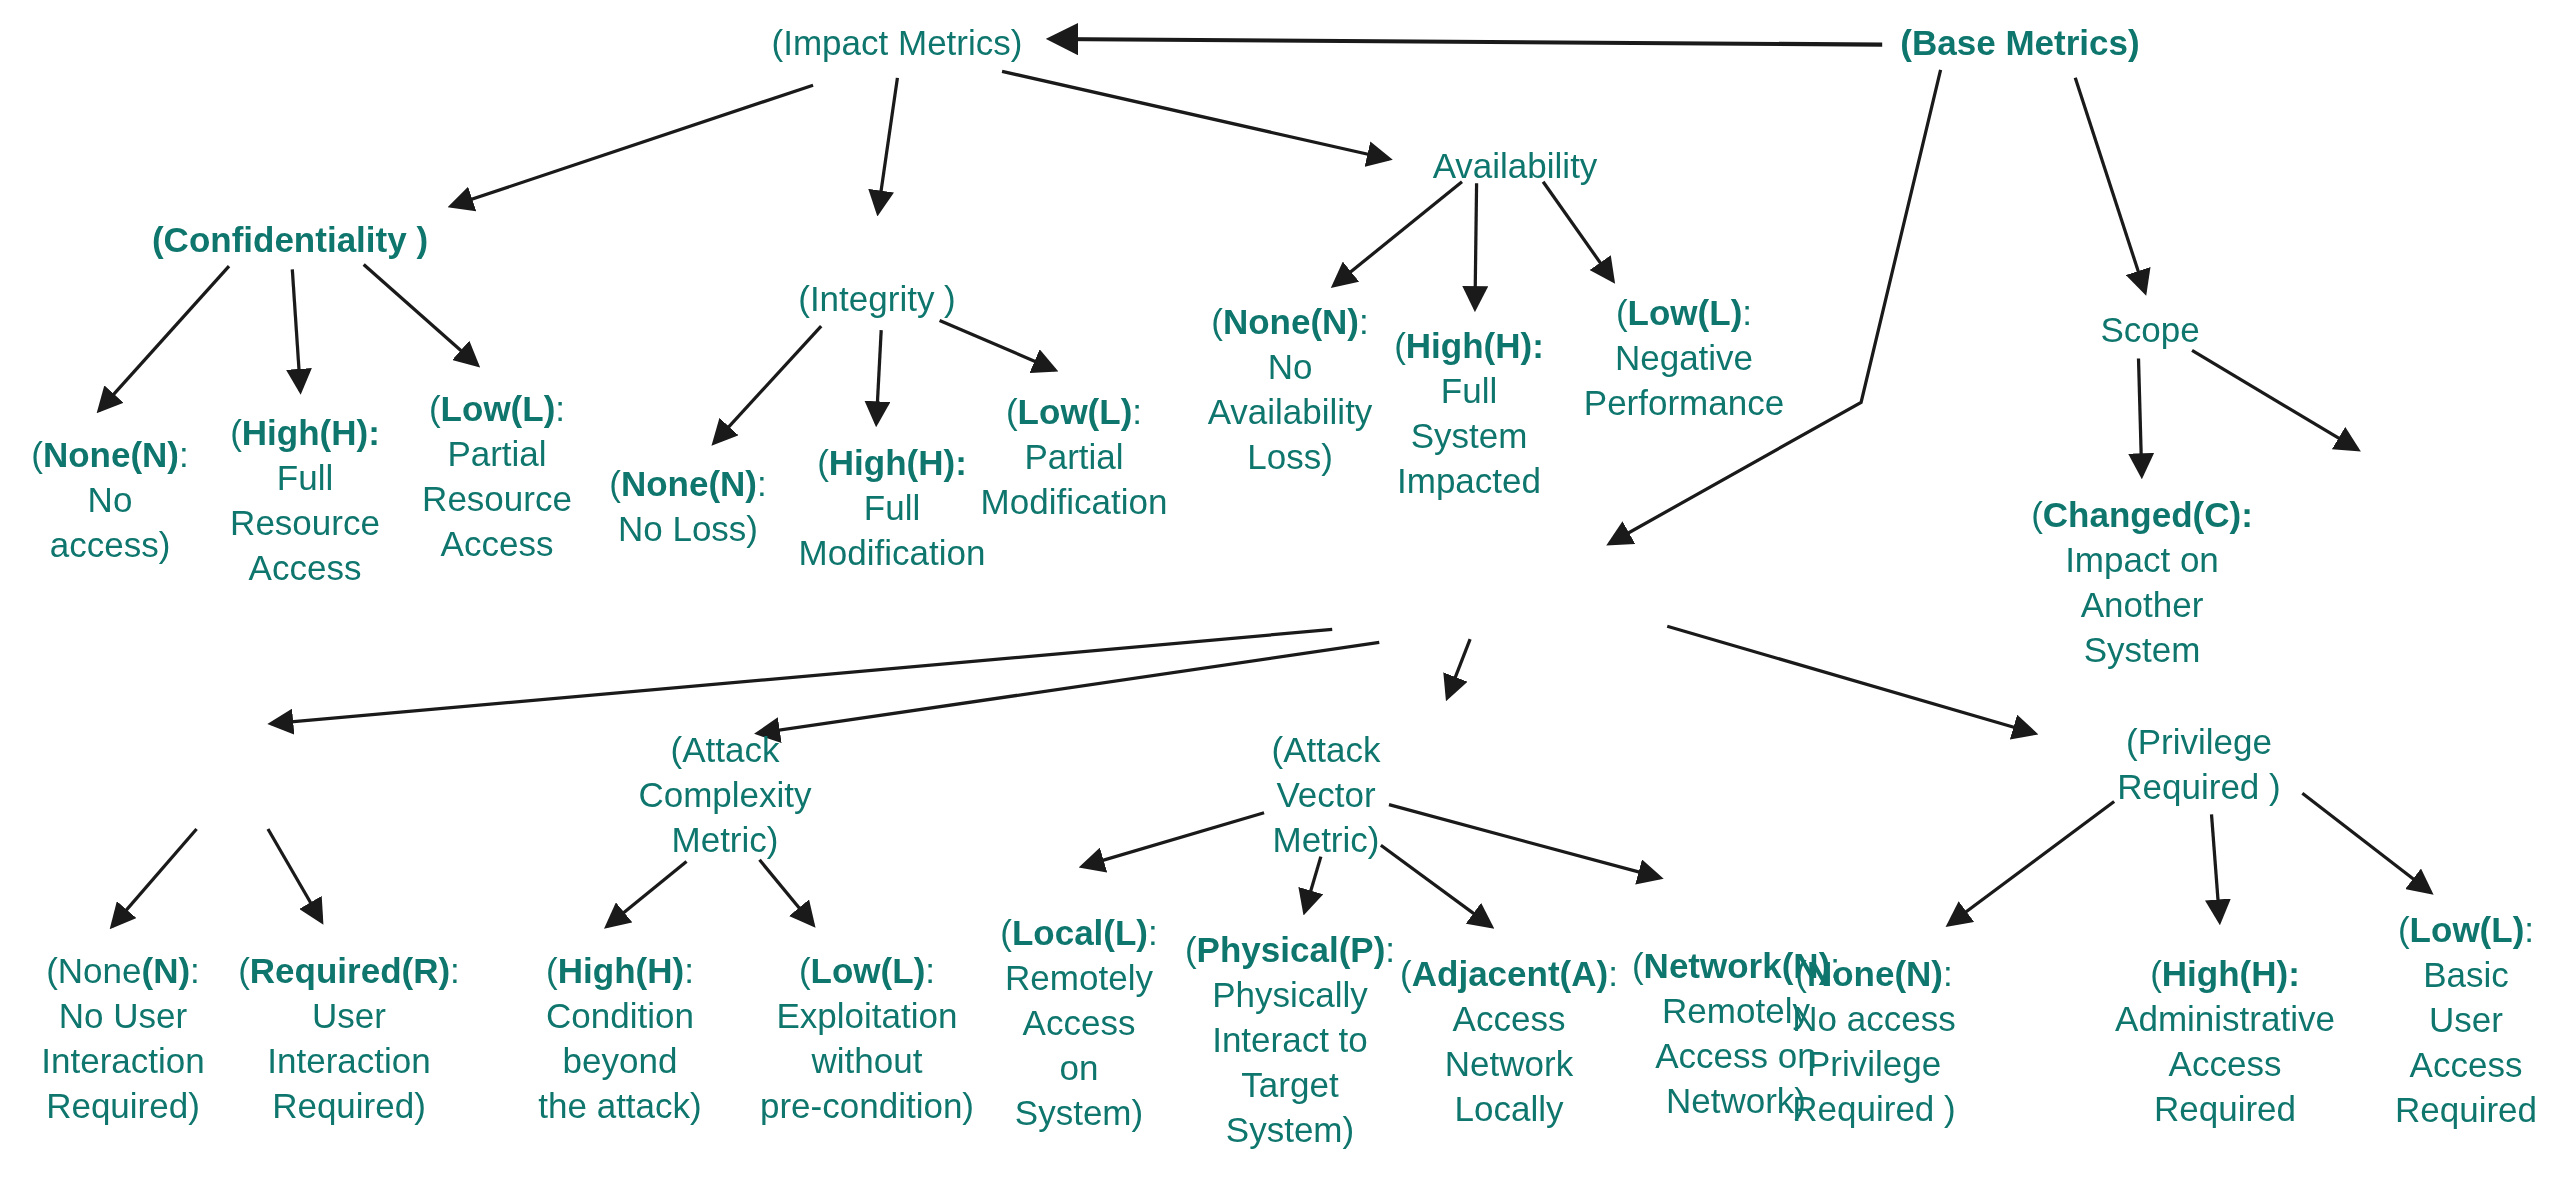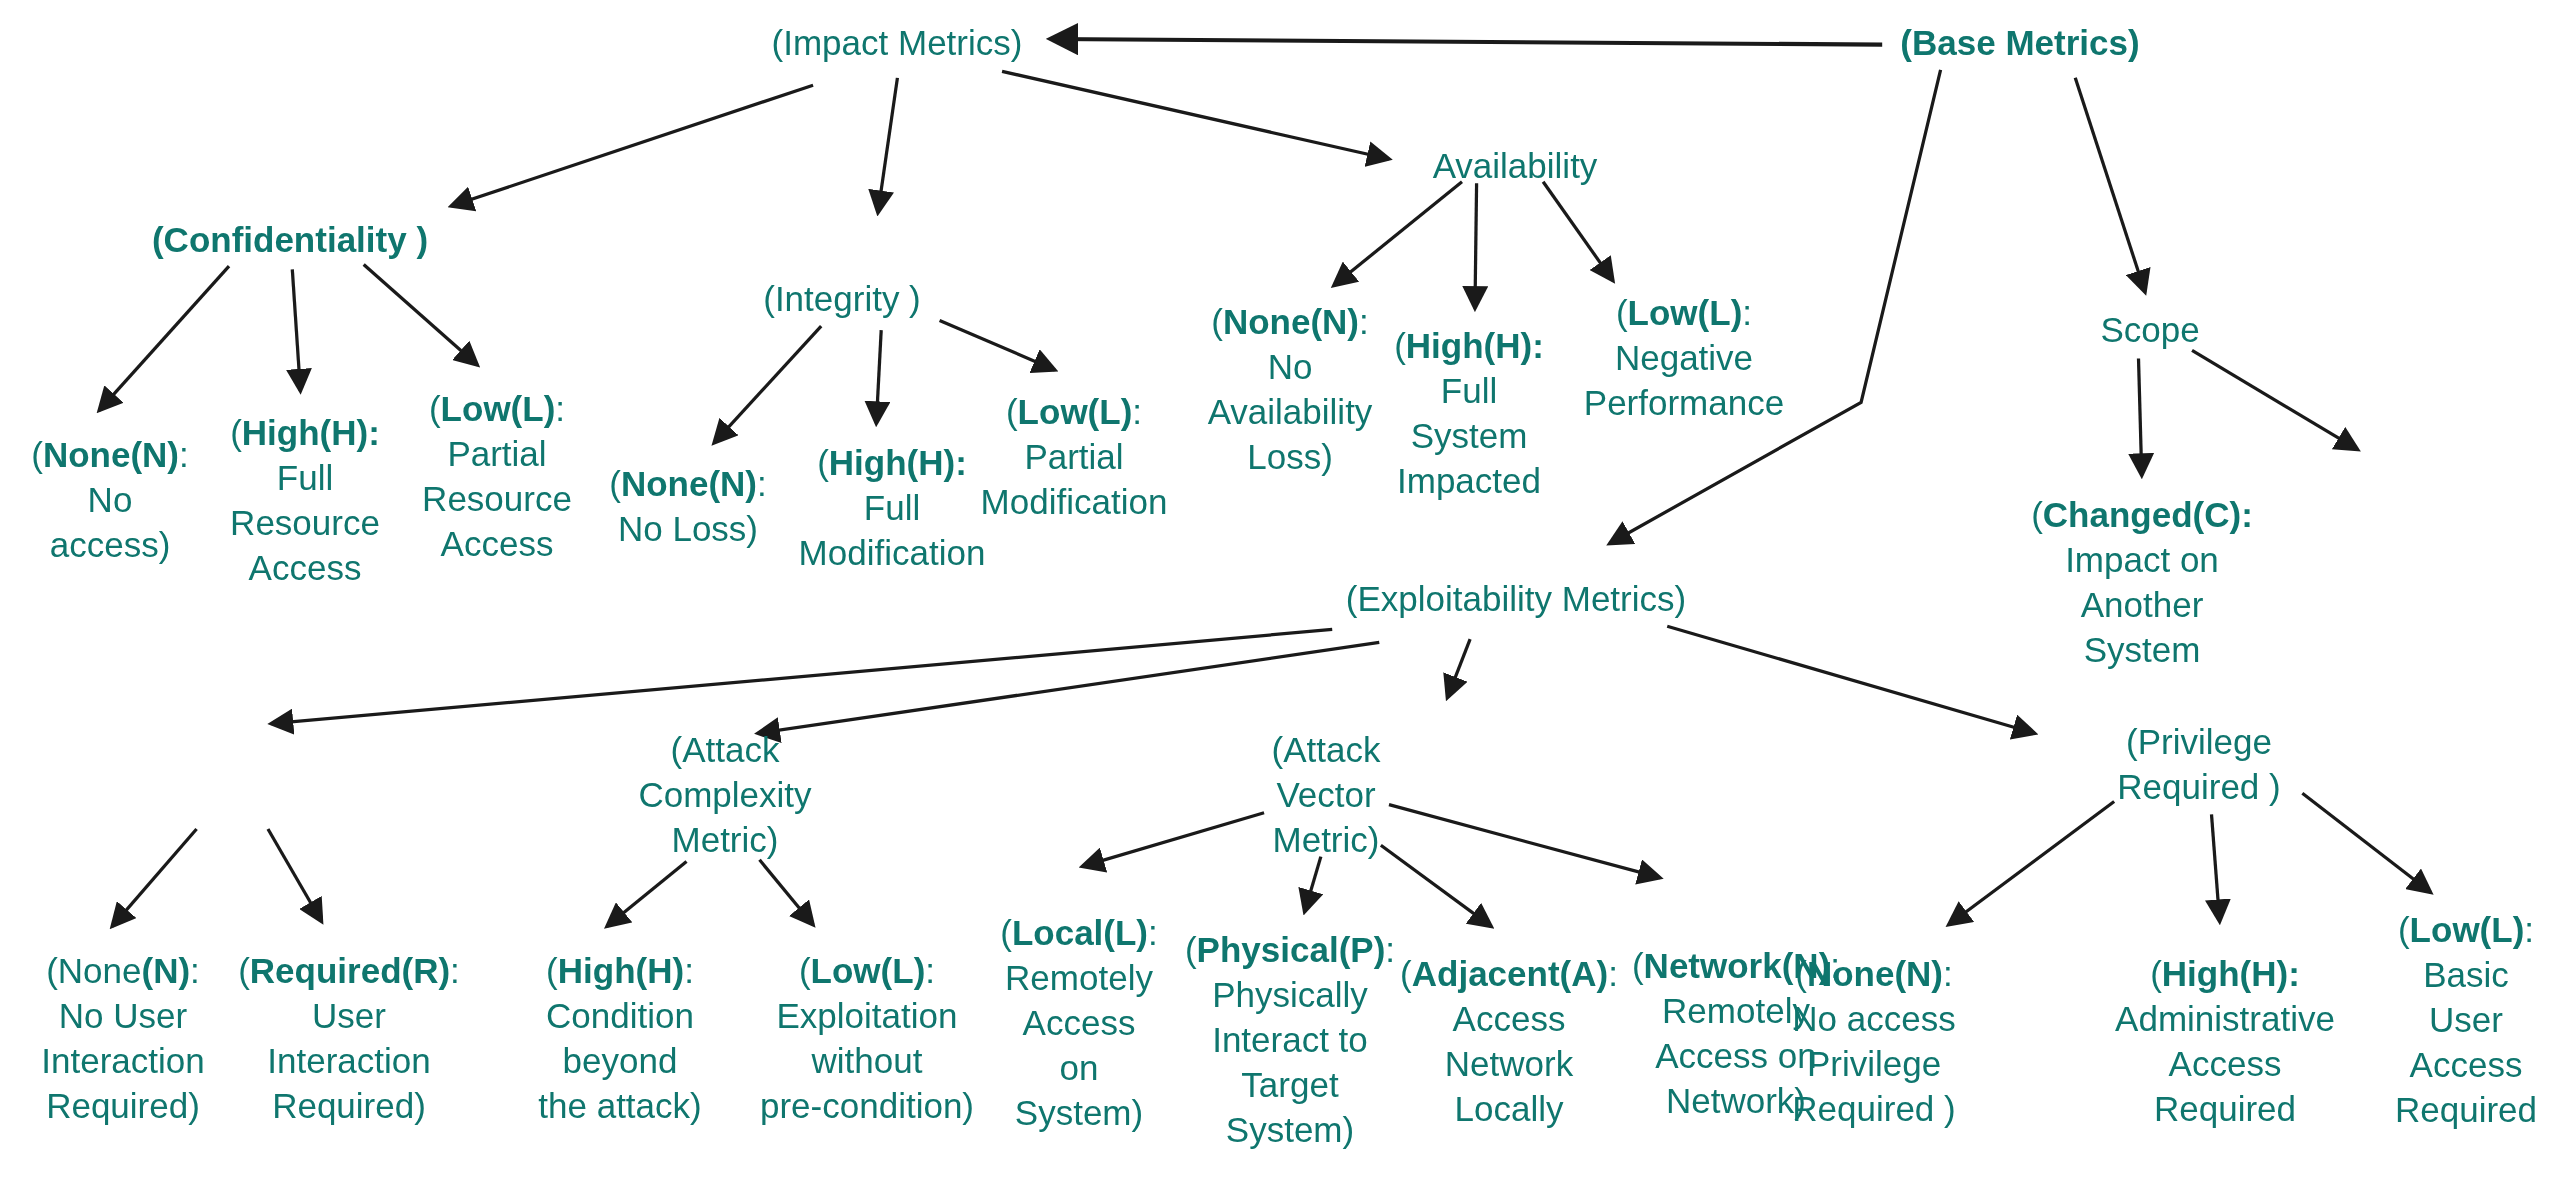--- a/index.html
+++ b/index.html
@@ -72,31 +72,28 @@
 
   <div class="node" style="left:897px;top:20px;">
     <div>(Impact Metrics)</div>
   </div>
   <div class="node head-bold" style="left:2020px;top:20px;">
     <div>(Base Metrics)</div>
   </div>
   <div class="node" style="left:290px;top:217px;font-weight:bold;">
     <div>(Confidentiality )</div>
   </div>
-  <div class="node" style="left:842px;top:276px;">
+  <div class="node" style="left:877px;top:276px;">
     <div>(Integrity )</div>
   </div>
   <div class="node" style="left:1515px;top:143px;">
     <div>Availability</div>
   </div>
   <div class="node" style="left:2150px;top:307px;">
     <div>Scope</div>
-  </div>
-  <div class="node" style="left:1516px;top:576px;">
-    <div>(Exploitability Metrics)</div>
   </div>
   <div class="node" style="left:725px;top:727px;">
     <div>(Attack</div>
     <div>Complexity</div>
     <div>Metric)</div>
   </div>
   <div class="node" style="left:1326px;top:727px;">
     <div>(Attack</div>
     <div>Vector</div>
     <div>Metric)</div>

